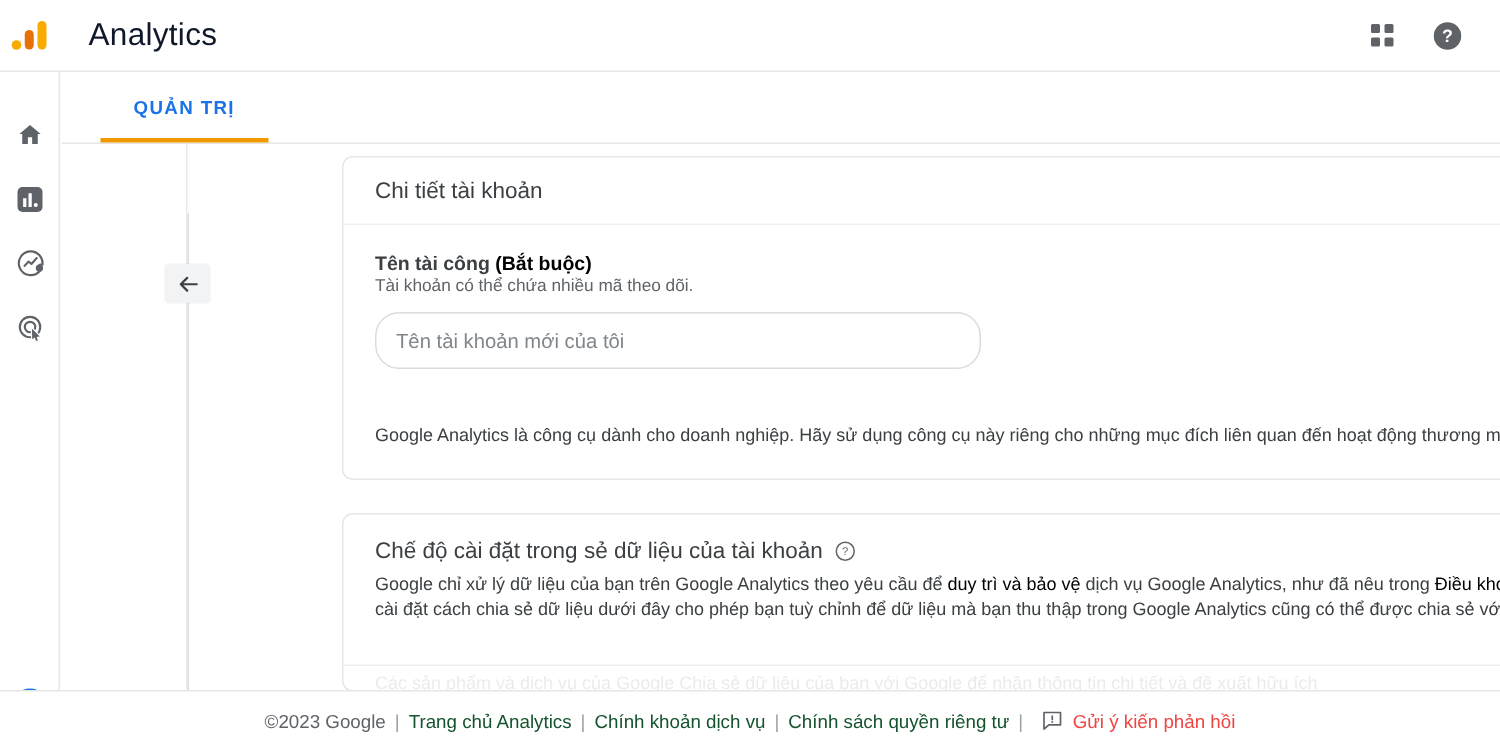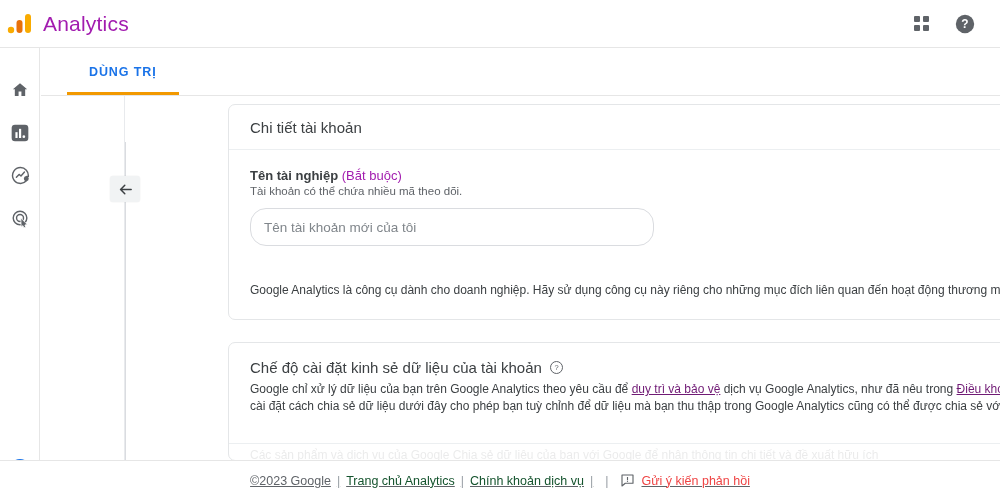--- a/index.html
+++ b/index.html
@@ -22,23 +22,23 @@
     z-index: 30;
   }
   .logo-wrap {
     width: 40px; height: 48px;
     display: flex; align-items: center; justify-content: center;
     flex: 0 0 40px;
   }
   .ga-logo { display: block; }
   .app-title {
     font-size: 21px;
-    color: #a21caf;
+    color: #0f172a;
     letter-spacing: .2px;
-    margin-left: 3px;
+    margin-left: 19px;
     font-weight: 400;
     white-space: nowrap;
   }
   .topbar-spacer { flex: 1 1 auto; }
   .topbar-icons {
     display: flex; align-items: center; gap: 18px;
     padding-right: 22px;
   }
   .icon-btn {
     width: 26px; height: 26px;
@@ -153,22 +153,22 @@
   }
   .card-body { padding: 18px 21px 20px 21px; }
 
   .field-label {
     font-size: 13px;
     color: #3c4043;
     font-weight: 600;
     margin-bottom: 2px;
   }
   .field-label .req {
-    font-weight: 400;
-    color: #a21caf;
+    font-weight: 700;
+    color: #000000;
   }
   .field-hint {
     font-size: 11.5px;
     color: #5f6368;
     margin-bottom: 11px;
   }
   .text-input {
     width: 404px; height: 38px;
     border: 1px solid #dadce0;
     border-radius: 16px;
@@ -198,22 +198,21 @@
     display: flex; align-items: center; gap: 7px;
     margin-bottom: 5px;
   }
   .card2-para {
     font-size: 12px;
     line-height: 17px;
     color: #3c4043;
     width: 1010px;
   }
   .lnk {
-    color: #701a75;
-    text-decoration: underline;
+    color: #000000;
     cursor: pointer;
   }
   .card2-sep {
     height: 1px;
     background: #eceff1;
     margin-top: 12px;
   }
   .ghost-row {
     height: 16px;
     opacity: .10;
@@ -228,21 +227,20 @@
   .footer {
     position: absolute; left: 0; bottom: 0;
     width: 1000px; height: 40px;
     background: #ffffff;
     border-top: 1px solid #e6e6e6;
     display: flex; align-items: center; justify-content: center;
     gap: 0;
     font-size: 12.5px;
     color: #5f6368;
     z-index: 40;
-    text-decoration: underline;
   }
   .footer .sep { margin: 0 6px; color: #9aa0a6; }
   .footer a {
     color: #14532d;
     text-decoration: none;
     cursor: pointer;
   }
   .fb-item {
     display: flex; align-items: center; gap: 6px;
     color: #ef4444;
@@ -328,21 +326,21 @@
         <rect x="6.4" y="6.9" width="2.4" height="3.2" rx="1" transform="rotate(-45 7.6 8.5)"></rect>
         <rect x="17.2" y="15.9" width="2.4" height="3.2" rx="1" transform="rotate(-45 18.4 17.5)"></rect>
         <rect x="17.2" y="6.9" width="2.4" height="3.2" rx="1" transform="rotate(45 18.4 8.5)"></rect>
         <rect x="6.4" y="15.9" width="2.4" height="3.2" rx="1" transform="rotate(45 7.6 17.5)"></rect>
       </g>
     </svg>
   </div>
 </div>
 
 <div class="tabstrip">
-  <div class="tab active">DÙNG TRỊ</div>
+  <div class="tab active">QUẢN TRỊ</div>
 </div>
 
 <div class="work">
 
   <div class="navpane"></div>
   <div class="divider-v"></div>
 
   <div class="collapse-btn">
     <svg width="17" height="17" viewBox="0 0 24 24">
       <path d="M20 12H5M11 6l-6 6 6 6" fill="none" stroke="#3c4043" stroke-width="2.1" stroke-linecap="round" stroke-linejoin="round"></path>
@@ -350,33 +348,33 @@
   </div>
 
   <div class="content">
 
     <div class="card">
       <div class="card-head">
         <div class="card-head-title">Chi tiết tài khoản</div>
       </div>
       <div class="card-body">
         <div class="field-label">
-          <span>Tên tài nghiệp</span>
+          <span>Tên tài công</span>
           <span class="req">(Bắt buộc)</span>
         </div>
         <div class="field-hint">Tài khoản có thể chứa nhiều mã theo dõi.</div>
         <input class="text-input" type="text" placeholder="Tên tài khoản mới của tôi" style="">
         <div class="para">Google Analytics là công cụ dành cho doanh nghiệp. Hãy sử dụng công cụ này riêng cho những mục đích liên quan đến hoạt động thương mại, kinh doanh, thủ công hoặc nghề nghiệp.</div>
       </div>
     </div>
 
     <div class="card">
       <div class="card2-body">
         <div class="card2-title">
-          <span>Chế độ cài đặt kinh sẻ dữ liệu của tài khoản</span>
+          <span>Chế độ cài đặt trong sẻ dữ liệu của tài khoản</span>
           <svg width="15" height="15" viewBox="0 0 24 24">
             <circle cx="12" cy="12" r="9.6" fill="none" stroke="#5f6368" stroke-width="1.6"></circle>
             <text x="12" y="16.4" text-anchor="middle" font-size="12" font-family="Liberation Sans, sans-serif" fill="#5f6368">?</text>
           </svg>
         </div>
         <div class="card2-para">
           <span>Google chỉ xử lý dữ liệu của bạn trên Google Analytics theo yêu cầu để </span><a class="lnk">duy trì và bảo vệ</a><span> dịch vụ Google Analytics, như đã nêu trong </span><a class="lnk">Điều khoản xử lý dữ liệu của Google Ads</a><span>. Các chế độ cài đặt cách chia sẻ dữ liệu dưới đây cho phép bạn tuỳ chỉnh để dữ liệu mà bạn thu thập trong Google Analytics cũng có thể được chia sẻ với Google cho các mục đích khác.</span>
         </div>
       </div>
       <div class="card2-sep"></div>
@@ -386,20 +384,21 @@
   </div>
 </div>
 
 <div class="footer">
   <span>©2023 Google</span>
   <span class="sep">|</span>
   <a>Trang chủ Analytics</a>
   <span class="sep">|</span>
   <a>Chính khoản dịch vụ</a>
   <span class="sep">|</span>
+  <a>Chính sách quyền riêng tư</a>
   <span class="sep">|</span>
   <span class="fb-item">
     <svg width="15" height="15" viewBox="0 0 24 24">
       <path d="M3.2 3.2h17.6v13.2H8.4L3.2 20.8z" fill="none" stroke="#5f6368" stroke-width="1.8" stroke-linejoin="round"></path>
       <rect x="11.1" y="6.4" width="1.8" height="5" fill="#5f6368"></rect>
       <rect x="11.1" y="12.4" width="1.8" height="1.8" fill="#5f6368"></rect>
     </svg>
     <span>Gửi ý kiến phản hồi</span>
   </span>
 </div>

